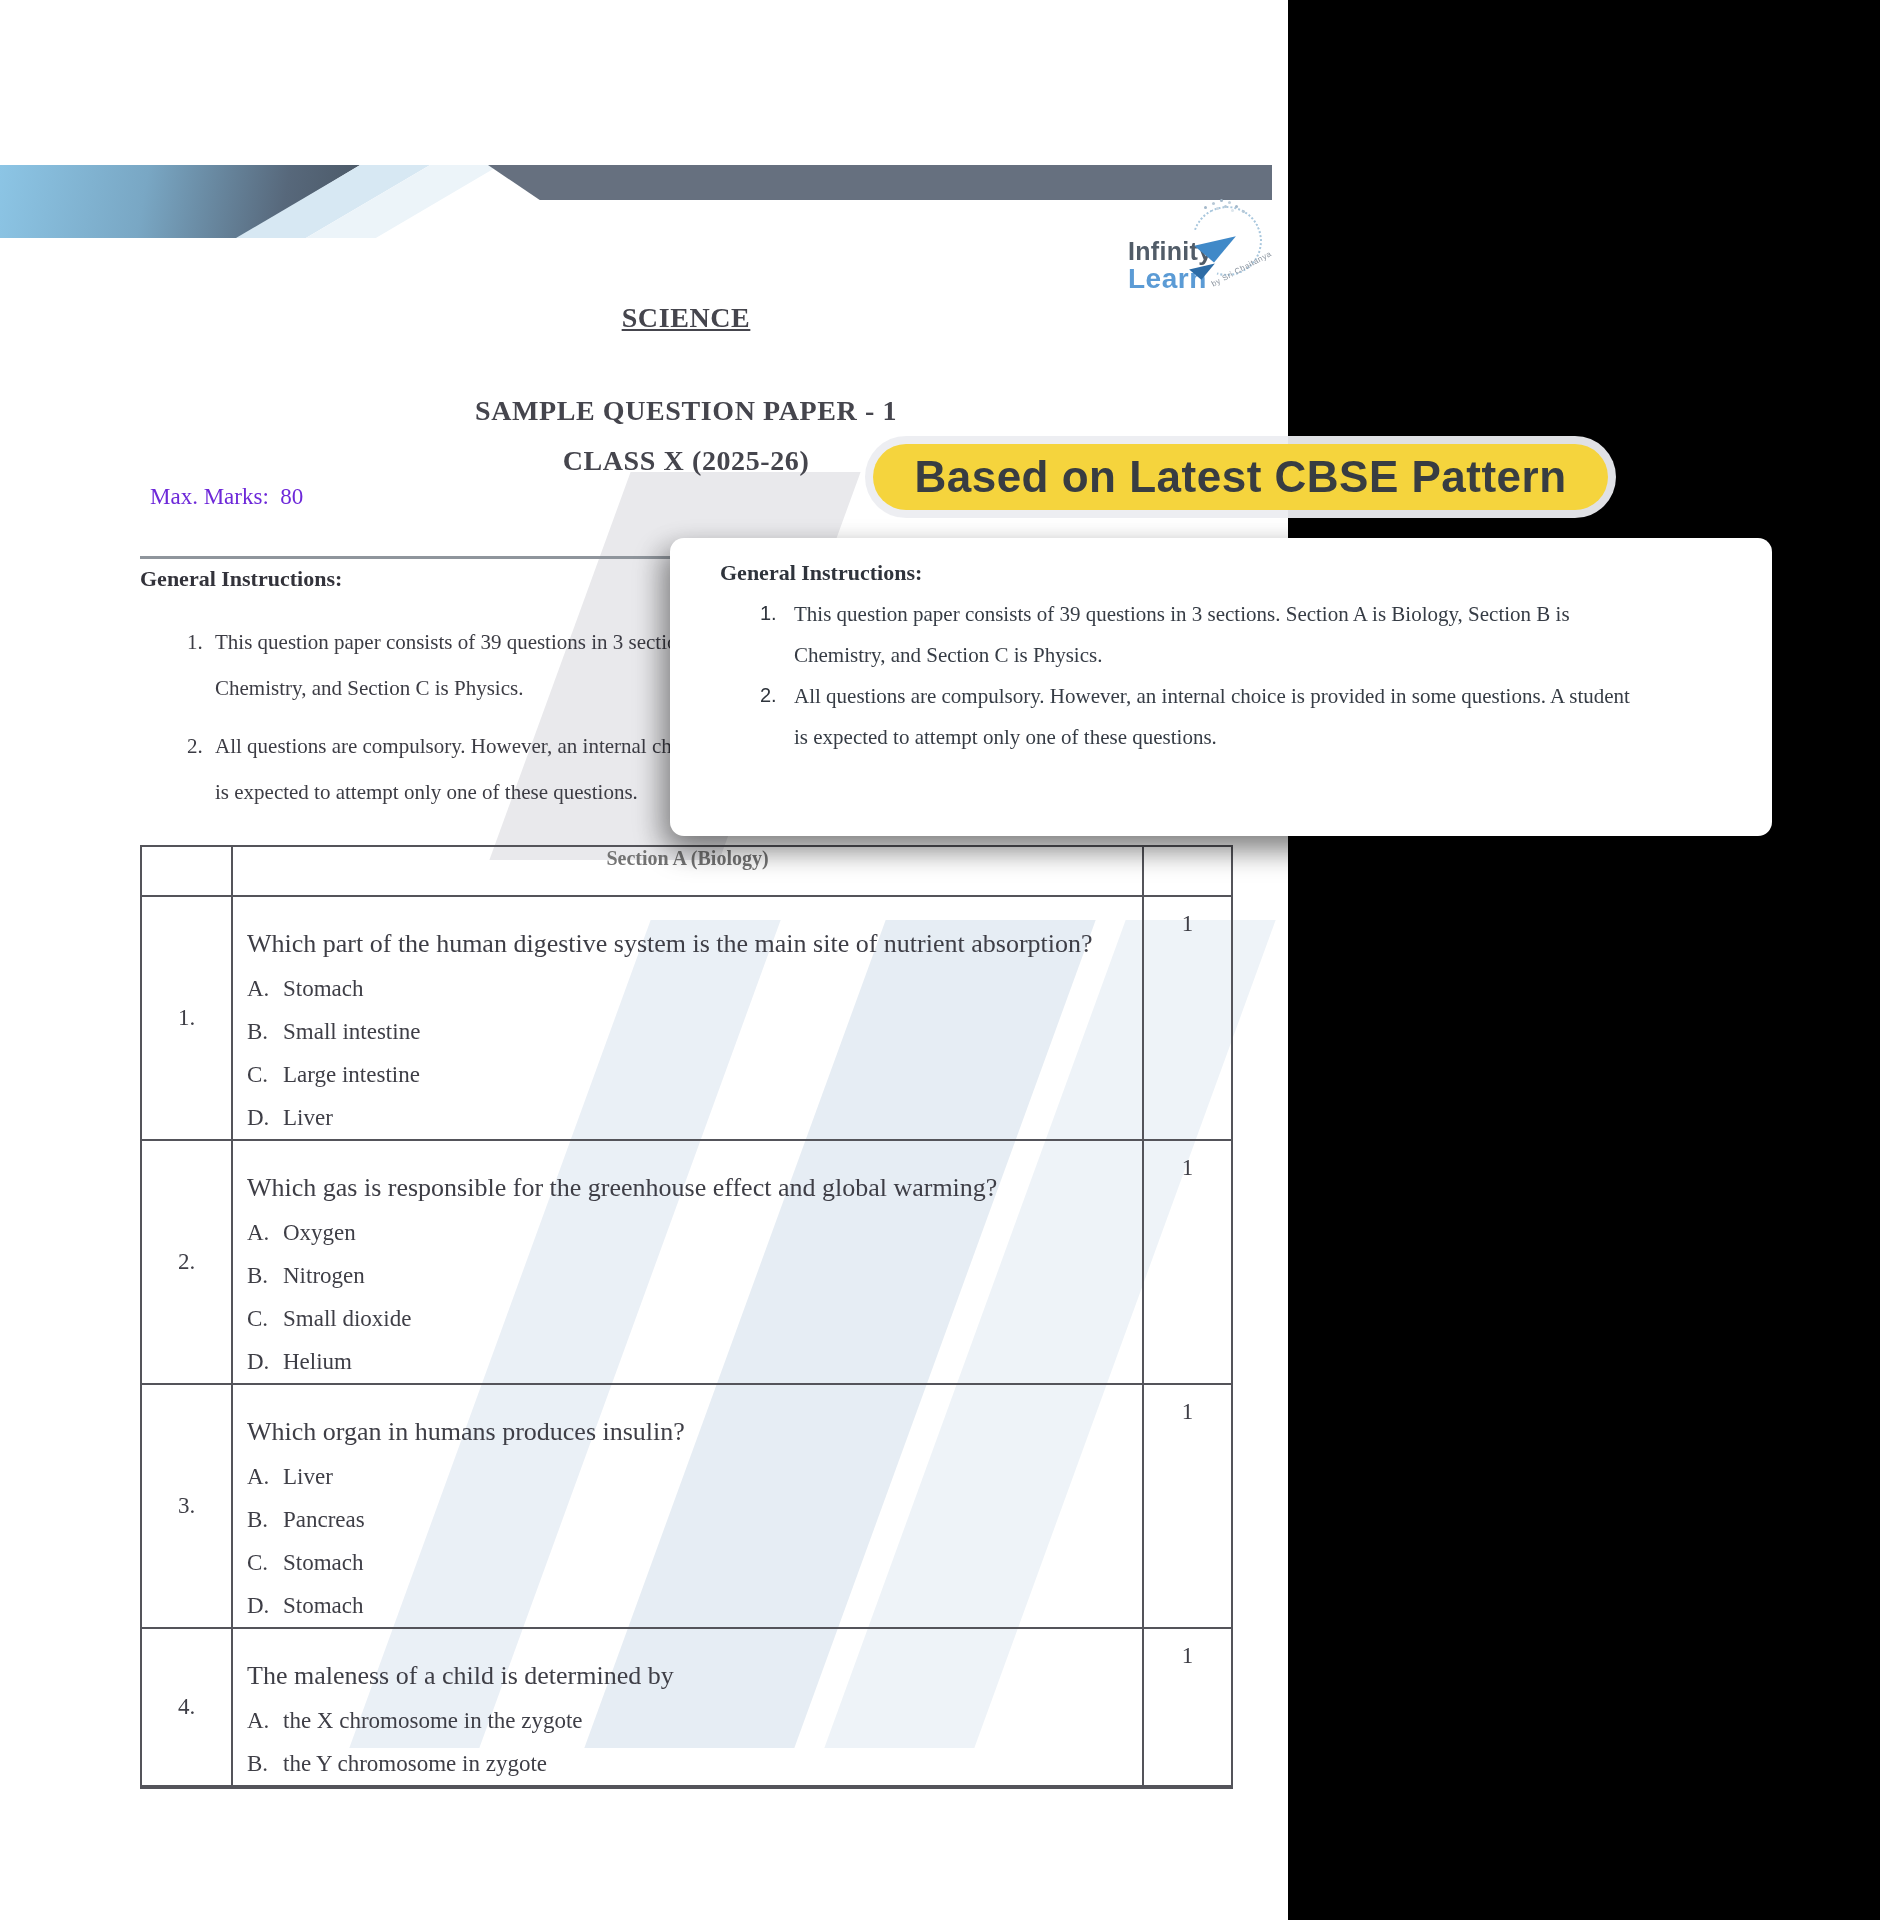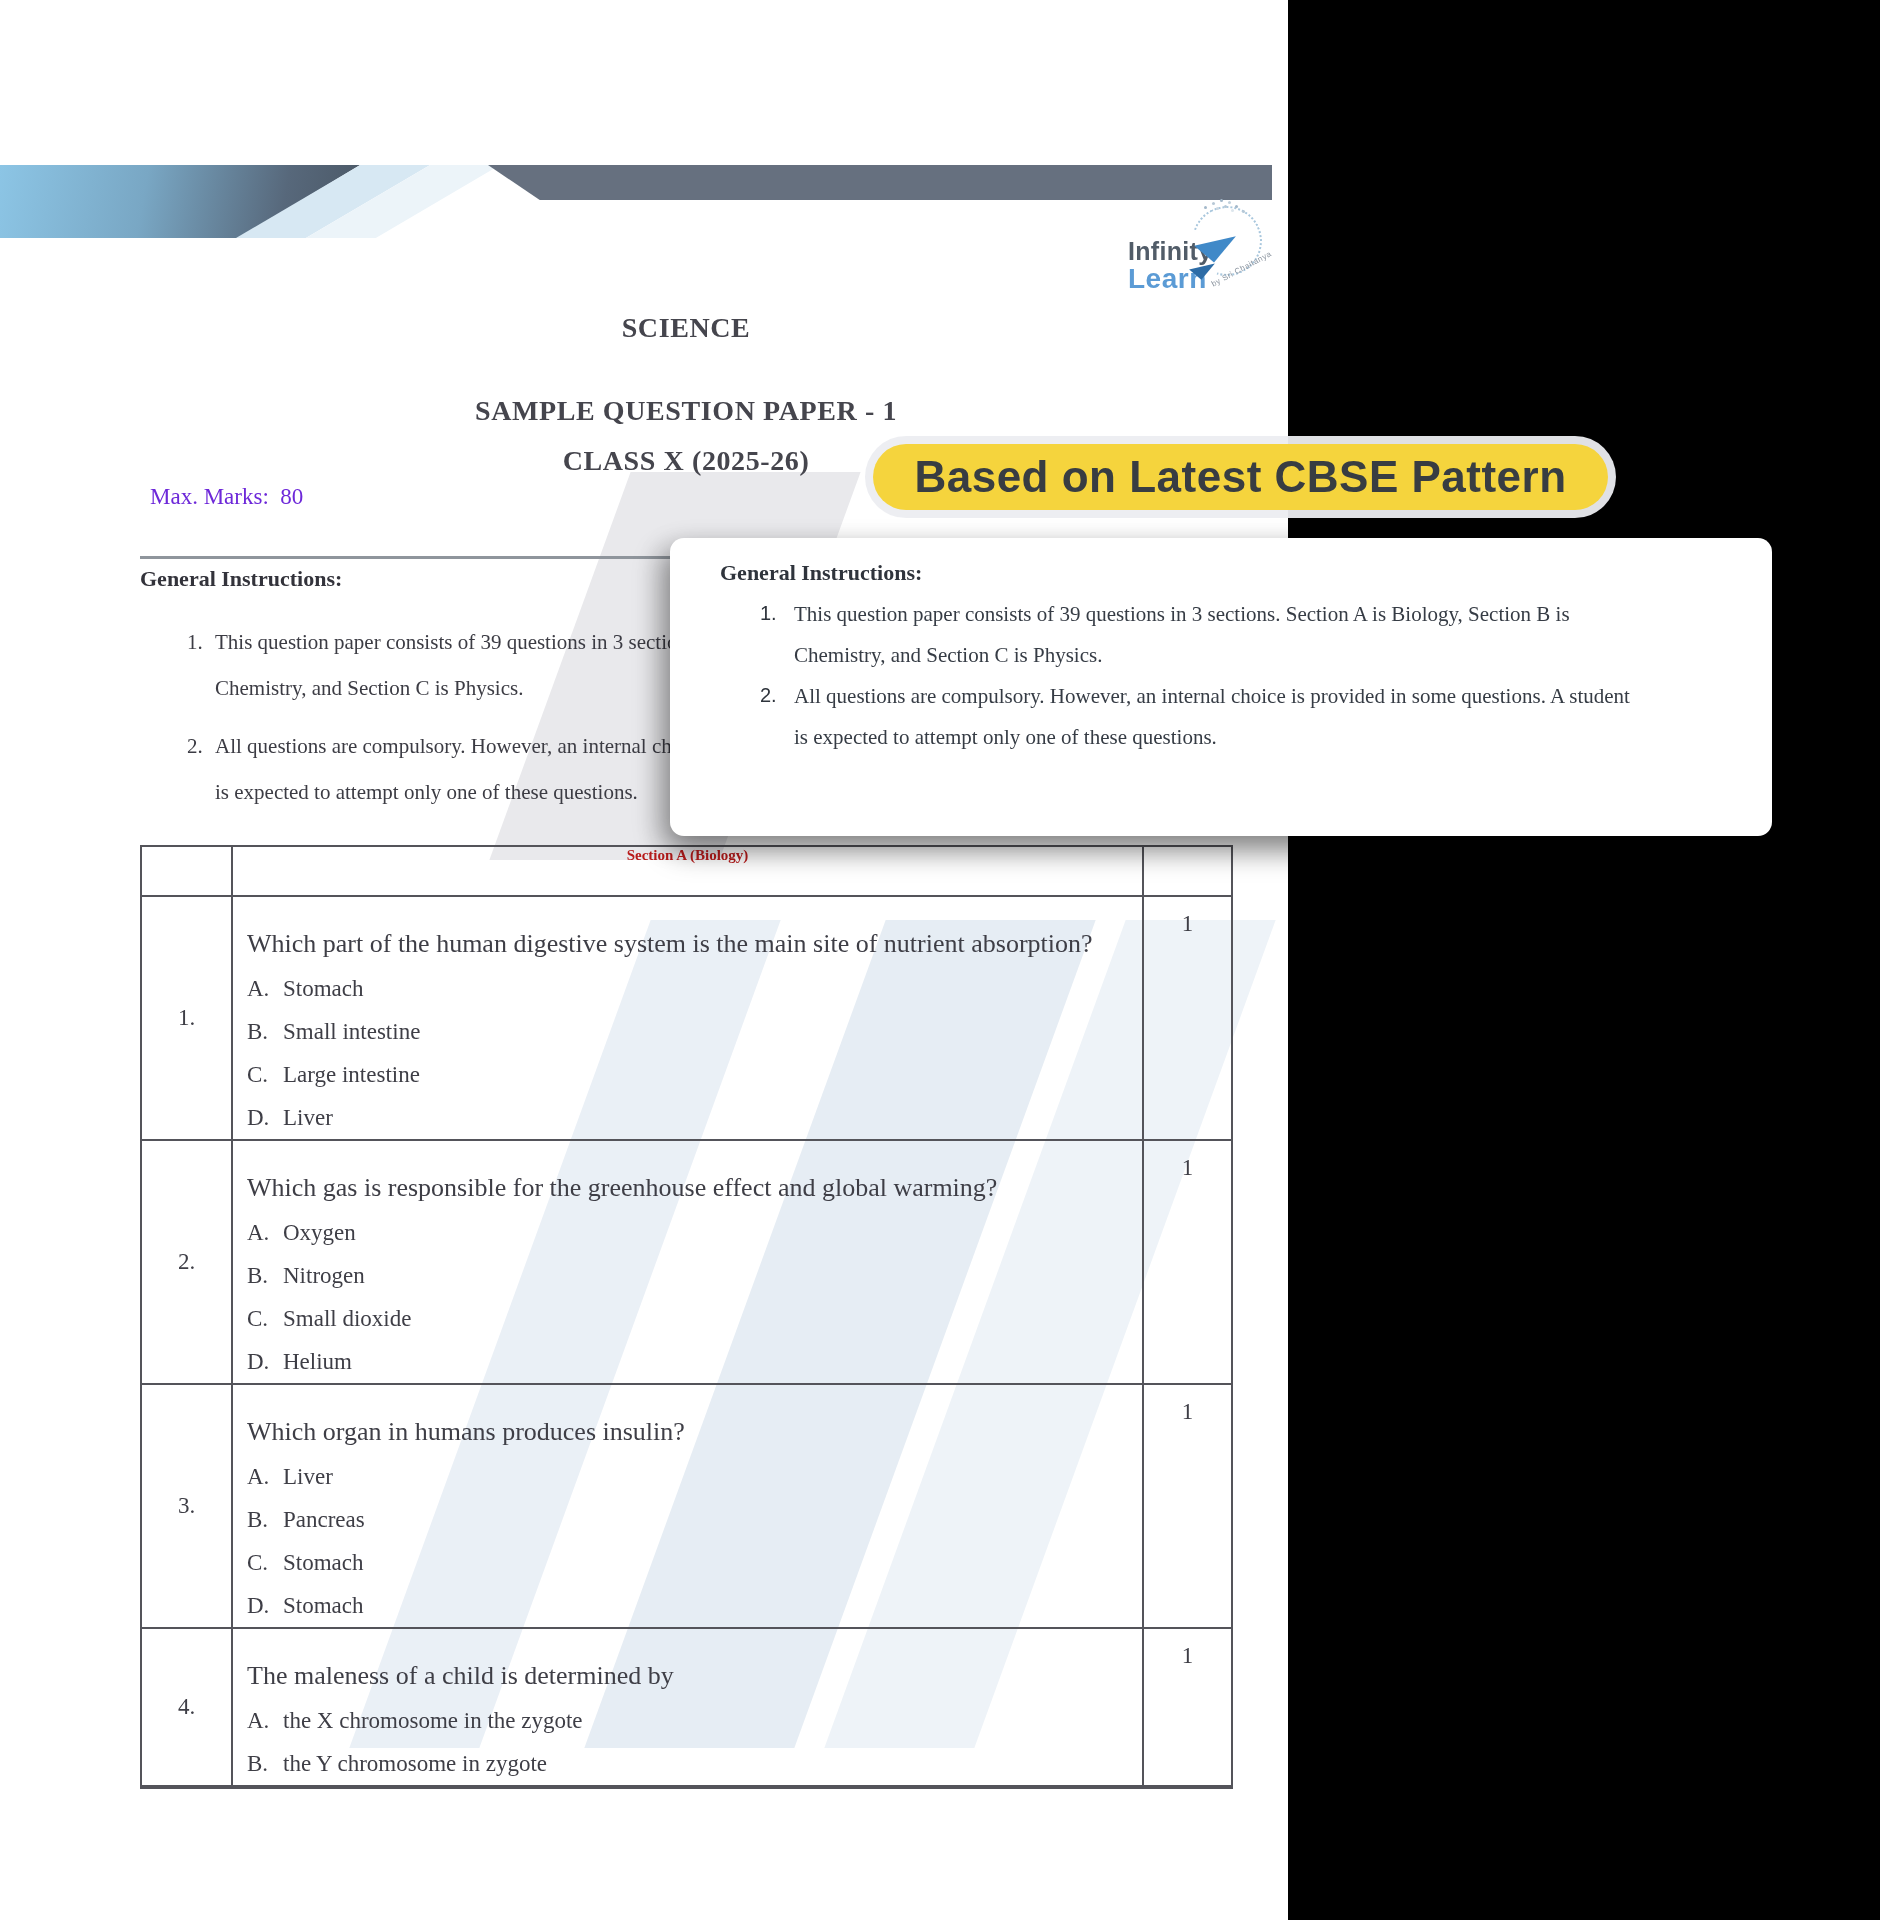--- a/index.html
+++ b/index.html
@@ -32,21 +32,21 @@
     border-radius:50%;border-left-color:transparent;transform:rotate(-28deg);z-index:2;}
   .logo-speckles{position:absolute;left:1204px;top:206px;width:3px;height:3px;background:#a3b8ca;border-radius:50%;z-index:2;
     box-shadow:8px -4px 0 #b7c8d6,16px -7px 0 #a3b8ca,24px -5px 0 #c2d1dd,31px -1px 0 #a3b8ca,
                12px 1px 0 #cdd9e3,20px -1px 0 #b7c8d6,38px 4px 0 #b7c8d6,27px 3px 0 #dde6ed;}
   .logo-tagline{position:absolute;left:1212px;top:280px;font-family:"Liberation Sans",sans-serif;
     font-size:8px;color:#8a939e;transform:rotate(-28deg);transform-origin:left center;z-index:3;letter-spacing:.5px;}
 
   
   .content-center{position:absolute;left:140px;width:1092px;text-align:center;z-index:2;}
   .title{font-size:28px;font-weight:bold;color:#45454d;letter-spacing:.6px;}
-  .t1{top:312px;} .t2{top:395px;} .t3{top:445px;}
+  .t1{top:302px;text-decoration:underline;} .t2{top:395px;} .t3{top:445px;}
   .max-marks{position:absolute;left:150px;top:484px;font-size:23px;color:#6d28d9;z-index:2;white-space:pre;}
   .rule{position:absolute;left:140px;top:556px;width:1092px;height:3px;background:#8f959c;z-index:2;}
 
   
   .pi-wrap{position:absolute;left:140px;top:566px;width:1140px;height:270px;z-index:2;}
   .instr-heading{font-weight:bold;font-size:22px;color:#33333b;}
   .i-line{position:absolute;font-size:21px;color:#3c3c44;white-space:nowrap;}
   .i-num{position:absolute;font-size:21px;color:#3c3c44;}
 
   
@@ -54,21 +54,21 @@
   .chev-a{left:560px;top:472px;width:230px;height:388px;background:#e9e9ec;}
   .chev-b{left:500px;top:920px;width:130px;height:828px;background:#eaf0f6;}
   .chev-c{left:735px;top:920px;width:210px;height:828px;background:#e6edf4;}
   .chev-d{left:975px;top:920px;width:150px;height:828px;background:#eef3f8;}
 
   
   .qtable{position:absolute;left:140px;top:845px;width:1093px;border-collapse:collapse;z-index:2;
     table-layout:fixed;font-size:23px;color:#3e3e46;background:transparent;}
   .qtable td{border:2px solid #54545a;padding:0;}
   .qtable tr.sec{height:50px;}
-  .sec-head{text-align:center;font-weight:bold;font-size:15px;color:#b91c1c;}
+  .sec-head{text-align:center;font-weight:bold;font-size:20px;color:#737373;}
   .c-num{width:89px;text-align:center;vertical-align:middle;}
   .c-m{width:87px;text-align:center;vertical-align:top;}
   .c-q{vertical-align:top;}
   .qcell{padding:14px 10px 0 14px;}
   .qtext{font-size:26px;line-height:30px;margin-top:18px;}
   .opts{margin-top:8px;}
   .opt{line-height:43px;font-size:23px;}
   .opt .letter{display:inline-block;width:36px;}
   .mcell{padding-top:14px;font-size:23px;}
   .qtable tr:last-child td{border-bottom:4px solid #54545a;}

